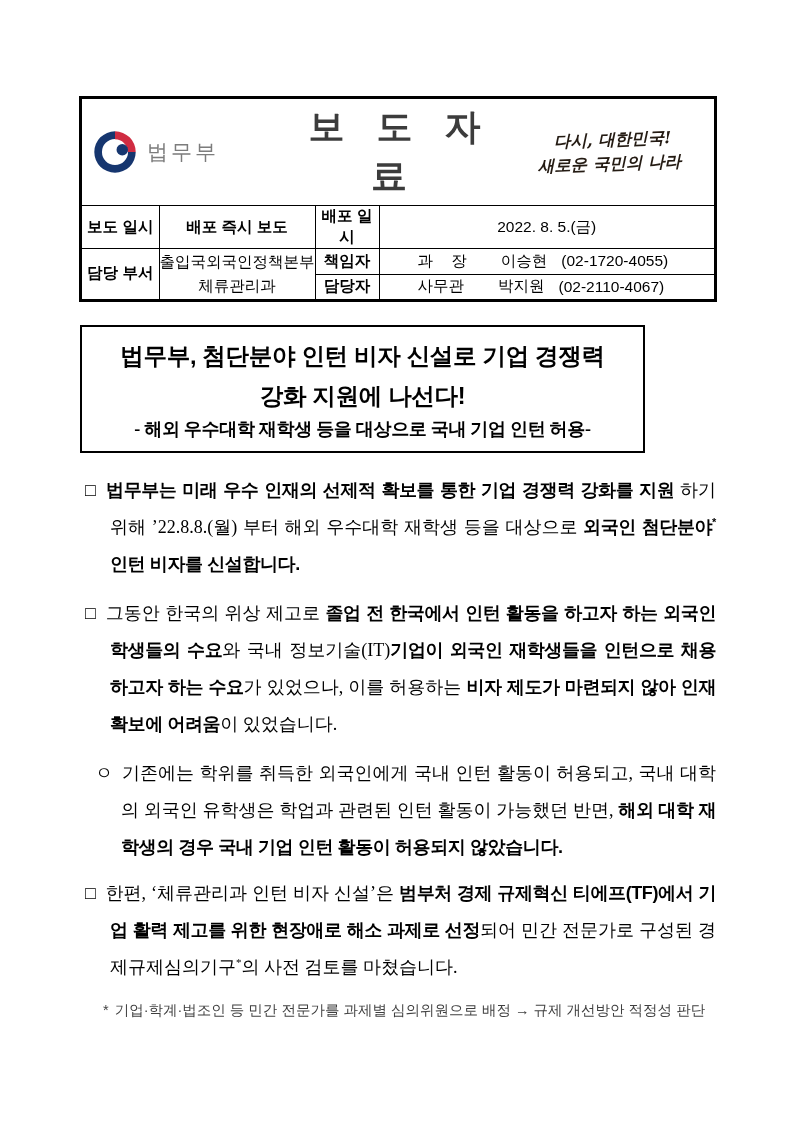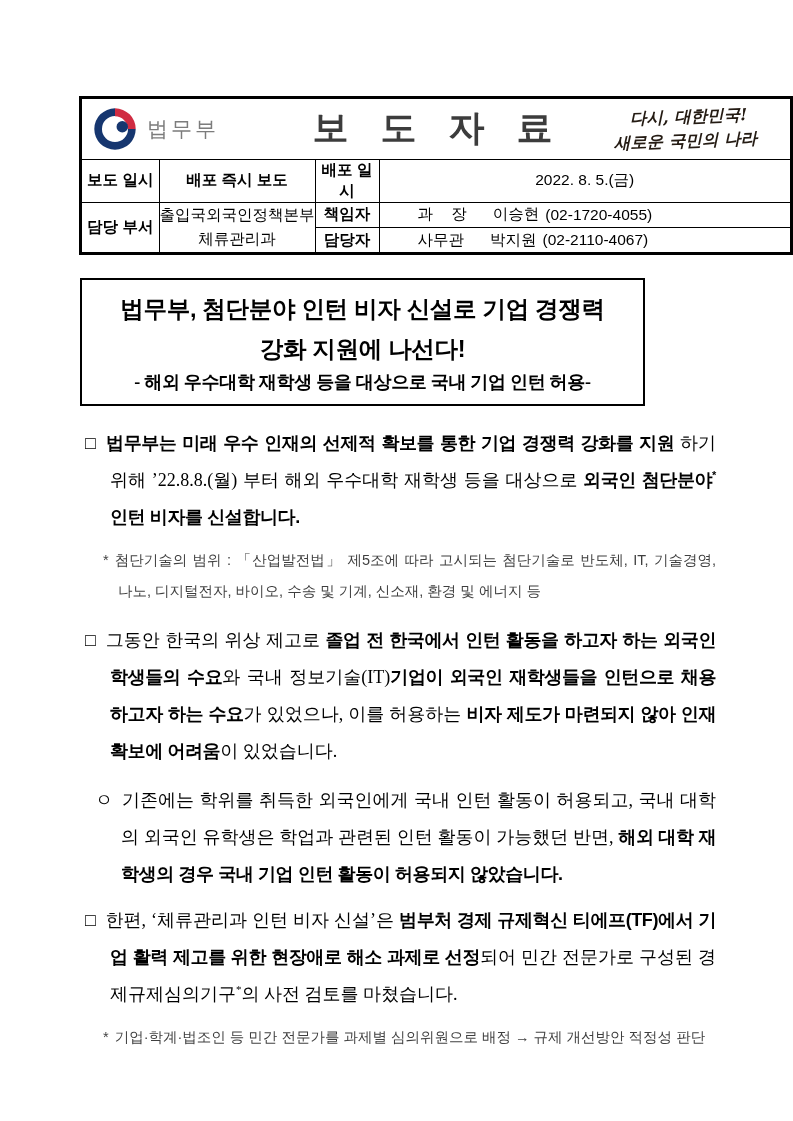--- a/index.html
+++ b/index.html
@@ -8,21 +8,21 @@
     position: relative;
     width: 793px; height: 1121px;
     margin: 0 auto;
     background: #ffffff;
     font-family: "Liberation Serif", "DejaVu Serif", serif;
     color: #000;
     padding: 97px 77px 0 80px;
   }
   
   table.info {
-    width: 712px;
+    width: 636px;
     border-collapse: collapse;
     table-layout: fixed;
     font-family: "Liberation Sans", "DejaVu Sans", sans-serif;
     font-size: 15.5px;
   }
   table.info, table.info td { border: 1.6px solid #000; }
   table.info { border-width: 2.5px; outline: 0.5px solid #000; }
   td.masthead { height: 61px; padding: 4px 10px; }
   .masthead-row { display: flex; align-items: center; width: 100%; height: 100%; }
   .brand { display: flex; align-items: center; gap: 9px; width: 175px; flex: none; }
@@ -43,21 +43,21 @@
     font-family: "DejaVu Serif", serif;
   }
   .slogan .l2 { display: block; transform: translateX(-4px); }
   td.lbl { text-align: center; font-weight: 700; }
   td.lbl-thin { text-align: center; font-weight: 700; }
   td.val { text-align: center; font-weight: 700; }
   td.val-thin { text-align: center; font-weight: 400; }
   tr.r1 td { height: 38px; }
   tr.r2 td, tr.r3 td { height: 25.5px; }
   .dept-cell { white-space: pre-line; text-align: center; line-height: 1.55; }
-  .contact { display: flex; align-items: center; justify-content: flex-start; padding-left: 38px; gap: 0; text-align: right; }
+  .contact { display: flex; align-items: center; justify-content: flex-start; padding-left: 38px; gap: 8px; text-align: right; }
   .contact .rank { word-spacing: 14px; margin-right: 26px; }
   .contact .phone { margin-left: 6px; }
   
   .headline-box {
     width: 565px; margin-top: 24px;
     border: 2px solid #000;
     text-align: center;
     padding: 9px 6px 10px;
     font-family: "Liberation Sans", "DejaVu Sans", sans-serif;
   }
@@ -153,21 +153,20 @@
 
   <div class="headline-box">
     <div class="headline-title">법무부, 첨단분야 인턴 비자 신설로 기업 경쟁력
 강화 지원에 나선다!</div>
     <div class="headline-sub">- 해외 우수대학 재학생 등을 대상으로 국내 기업 인턴 허용-</div>
   </div>
 
   <div class="body">
     <p class="para box"><span class="marker">□</span><span><span class="b">법무부는 미래 우수 인재의 선제적 확보를 통한 기업 경쟁력 강화를 지원</span><span> 하기 위해 ’22.8.8.(월) 부터 해외 우수대학 재학생 등을 대상으로 </span><span class="b">외국인 첨단분야</span><sup class="b">*</sup><span class="b"> 인턴 비자를 신설합니다.</span></span></p>
 
-    <p class="para note"><span class="marker">*</span><span><span>첨단기술의 범위 : 「산업발전법」 제5조에 따라 고시되는 첨단기술로 반도체, IT, 기술경영, 나노, 디지털전자, 바이오, 수송 및 기계, 신소재, 환경 및 에너지 등</span></span></p>
 
     <p class="para box"><span class="marker">□</span><span><span>그동안 한국의 위상 제고로 </span><span class="b">졸업 전 한국에서 인턴 활동을 하고자 하는 외국인 학생들의 수요</span><span>와 국내 정보기술(IT)</span><span class="b">기업이 외국인 재학생들을 인턴으로 채용하고자 하는 수요</span><span>가 있었으나, 이를 허용하는 </span><span class="b">비자 제도가 마련되지 않아 인재확보에 어려움</span><span>이 있었습니다.</span></span></p>
 
     <p class="para circle"><span class="marker">ㅇ</span><span><span>기존에는 학위를 취득한 외국인에게 국내 인턴 활동이 허용되고, 국내 대학의 외국인 유학생은 학업과 관련된 인턴 활동이 가능했던 반면, </span><span class="b">해외 대학 재학생의 경우 국내 기업 인턴 활동이 허용되지 않았습니다.</span></span></p>
 
     <p class="para box"><span class="marker">□</span><span><span>한편, ‘체류관리과 인턴 비자 신설’은 </span><span class="b">범부처 경제 규제혁신 티에프(TF)에서 기업 활력 제고를 위한 현장애로 해소 과제로 선정</span><span>되어 민간 전문가로 구성된 경제규제심의기구</span><sup>*</sup><span>의 사전 검토를 마쳤습니다.</span></span></p>
 
     <p class="para note"><span class="marker">*</span><span><span>기업·학계·법조인 등 민간 전문가를 과제별 심의위원으로 배정 → 규제 개선방안 적정성 판단</span></span></p>
   </div>
 

